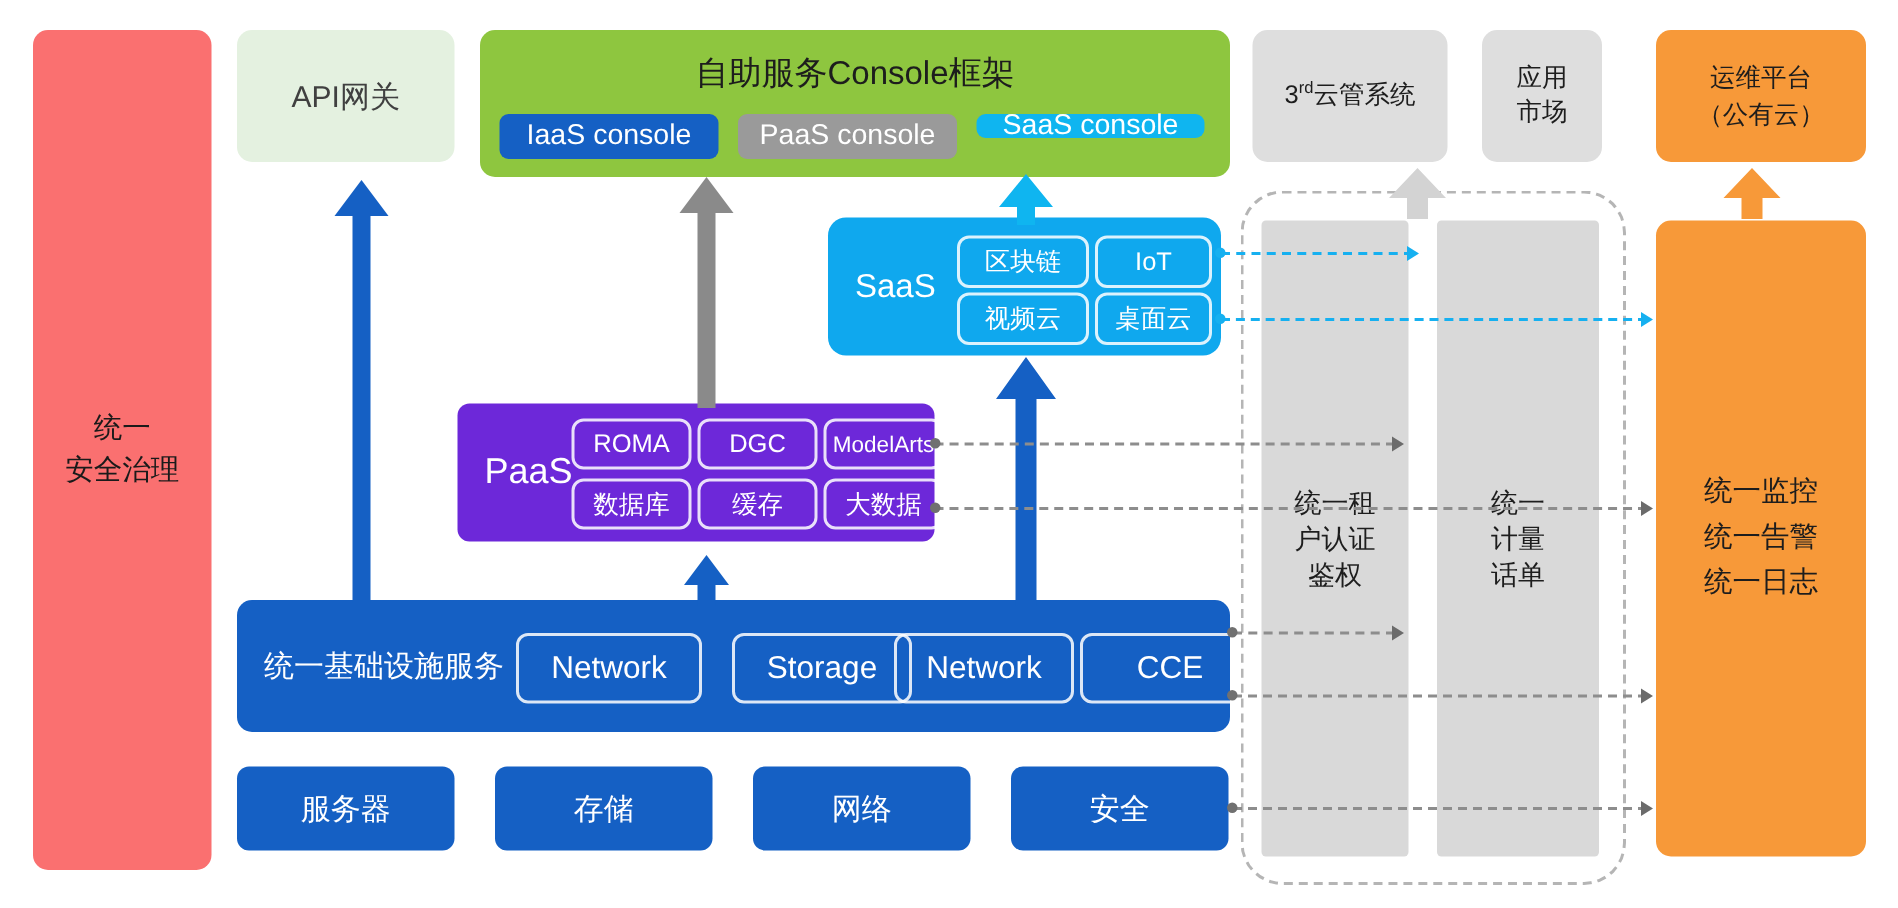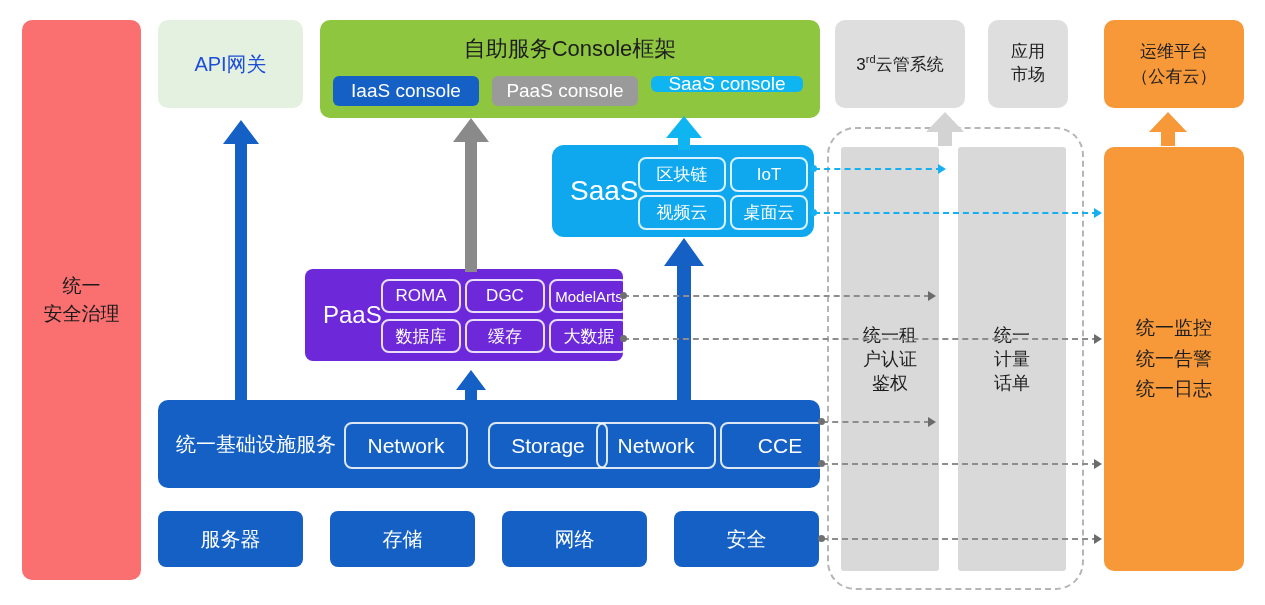--- a/index.html
+++ b/index.html
@@ -5,37 +5,37 @@
   html,body{margin:0;padding:0;background:#ffffff;}
   body{width:1265px;height:605px;font-family:"Liberation Sans","DejaVu Sans",sans-serif;}
   #stage{position:relative;width:1265px;height:605px;overflow:hidden;background:#fff;}
   .box{position:absolute;box-sizing:border-box;display:flex;align-items:center;justify-content:center;text-align:center;}
   .rounded{border-radius:10px;}
 
   
   .red-panel{background:#fa7070;color:#1a1a1a;font-size:19px;line-height:1.45;font-weight:400;}
 
   
-  .api-gw{background:#e4f1e0;color:#1d4ed8;font-size:20px;}
+  .api-gw{background:#e4f1e0;color:#404040;font-size:20px;}
 
   
   .console-frame{background:#8cc63f;background:#8ec63f;}
   .console-title{position:absolute;left:0;right:0;top:14px;text-align:center;font-size:22px;color:#1d1d1d;}
   .console-chip{position:absolute;border-radius:6px;color:#fff;font-size:19px;display:flex;align-items:center;justify-content:center;}
 
   
   .grey-box{background:#dedede;color:#1d1d1d;font-size:17px;line-height:1.35;}
 
   
   .orange-box{background:#f79939;color:#1d1d1d;font-size:17px;line-height:1.5;}
   .orange-tall{background:#f79939;color:#1d1d1d;font-size:19px;line-height:1.6;}
 
   
   .saas-box{background:#0fa8ee;border-radius:12px;}
-  .saas-label{position:absolute;left:18px;top:50%;transform:translateY(-50%);color:#fff;font-size:28px;}
+  .saas-label{position:absolute;left:18px;top:50%;transform:translateY(-50%);color:#fff;font-size:22px;}
   .pill{position:absolute;border:2px solid rgba(255,255,255,.85);border-radius:8px;color:#fff;display:flex;align-items:center;justify-content:center;font-size:17px;}
 
   
   .paas-box{background:#6d28d9;border-radius:8px;}
   .paas-label{position:absolute;left:18px;top:50%;transform:translateY(-50%);color:#fff;font-size:24px;}
 
   
   .infra-bar{background:#1560c4;border-radius:10px;}
   .infra-label{position:absolute;left:18px;top:50%;transform:translateY(-50%);color:#fff;font-size:20px;}
 

